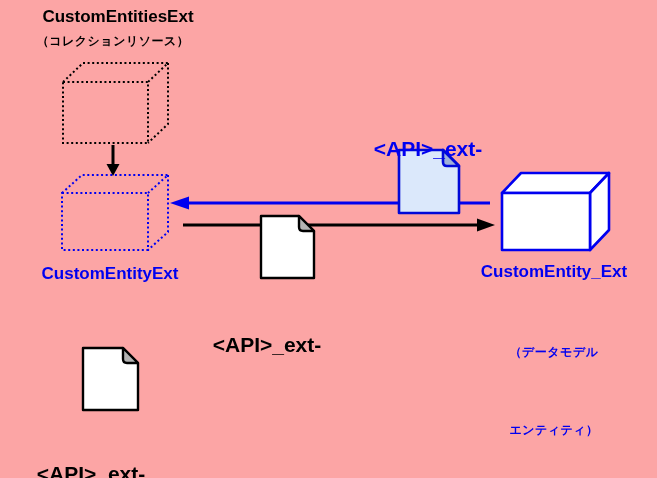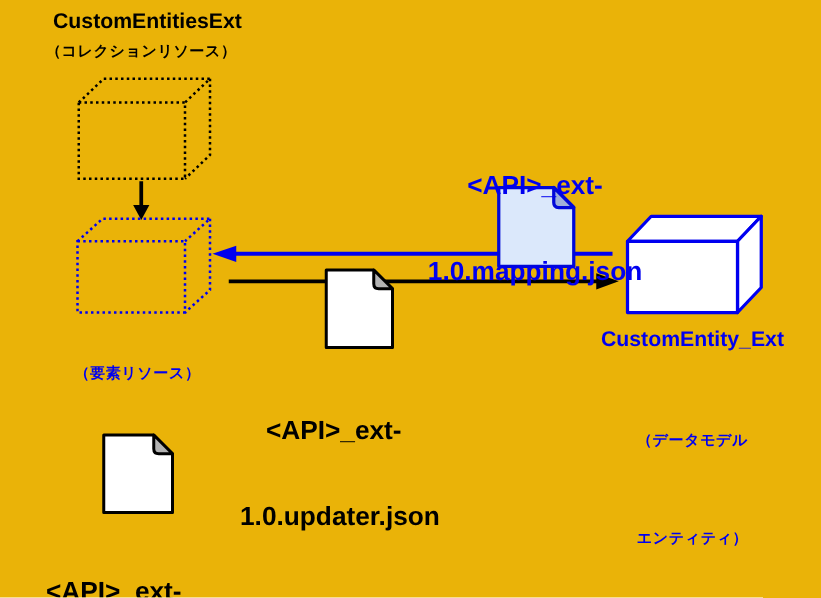--- a/index.html
+++ b/index.html
@@ -1,19 +1,19 @@
 <!DOCTYPE html>
 <html><head>
 <meta charset="utf-8">
 <style>
   html,body{margin:0;padding:0;background:#ffffff;}
   #canvas{
     position:relative;
     width:657px;height:478px;
-    background:#eab308;
+    background:#fca5a5;
     font-family:"Liberation Sans","DejaVu Sans",sans-serif;
     overflow:hidden;
   }
   #shapes{position:absolute;left:0;top:0;}
   .lbl{position:absolute;text-align:center;white-space:pre;}
   .ttl{font-size:17px;font-weight:bold;color:#000000;line-height:21px;}
   .sub{font-size:12px;font-weight:bold;color:#000000;line-height:21px;letter-spacing:.5px;}
   .blue .l1,.blue .l2{color:#0000f0;}
   .blue{color:#0000f0;}
   .doclbl{font-size:21px;font-weight:bold;line-height:23px;}
@@ -73,28 +73,26 @@
       <path d="M83,348 L123,348 L138,363 L138,410 L83,410 Z" fill="#ffffff"></path>
       <path d="M123,348 L123,359 Q123,363 127,363 L138,363 Z" fill="#b3b3b3"></path>
     </g>
   </svg>
 
   <div class="lbl ttl" style="left:8px;top:6px;width:220px;">CustomEntitiesExt</div>
   <div class="lbl sub" style="left:2px;top:31px;width:222px;">（コレクションリソース）</div>
 
   <div class="lbl doclbl blue" style="left:340px;top:91px;width:176px;">
     <div class="l1">&lt;API&gt;_ext-</div>
-    <div class="l2">1.0.mapping.json</div>
   </div>
 
-  <div class="lbl sub blue" style="left:5px;top:288px;width:210px;">（要素リソース）</div>
+  <div class="lbl ttl blue" style="left:5px;top:263px;width:210px;">CustomEntityExt</div>
 
   <div class="lbl doclbl" style="left:192px;top:287px;width:150px;">
     <div class="l1">&lt;API&gt;_ext-</div>
-    <div class="l2">1.0.updater.json</div>
   </div>
 
   <div class="lbl ttl blue" style="left:448px;top:261px;width:212px;">CustomEntity_Ext</div>
   <div class="lbl sub blue entsub" style="left:448px;top:287px;width:212px;">
     <div>（データモデル</div>
     <div>エンティティ）</div>
   </div>
 
   <div class="lbl doclbl" style="left:16px;top:416px;width:150px;">
     <div class="l1">&lt;API&gt;_ext-</div>

